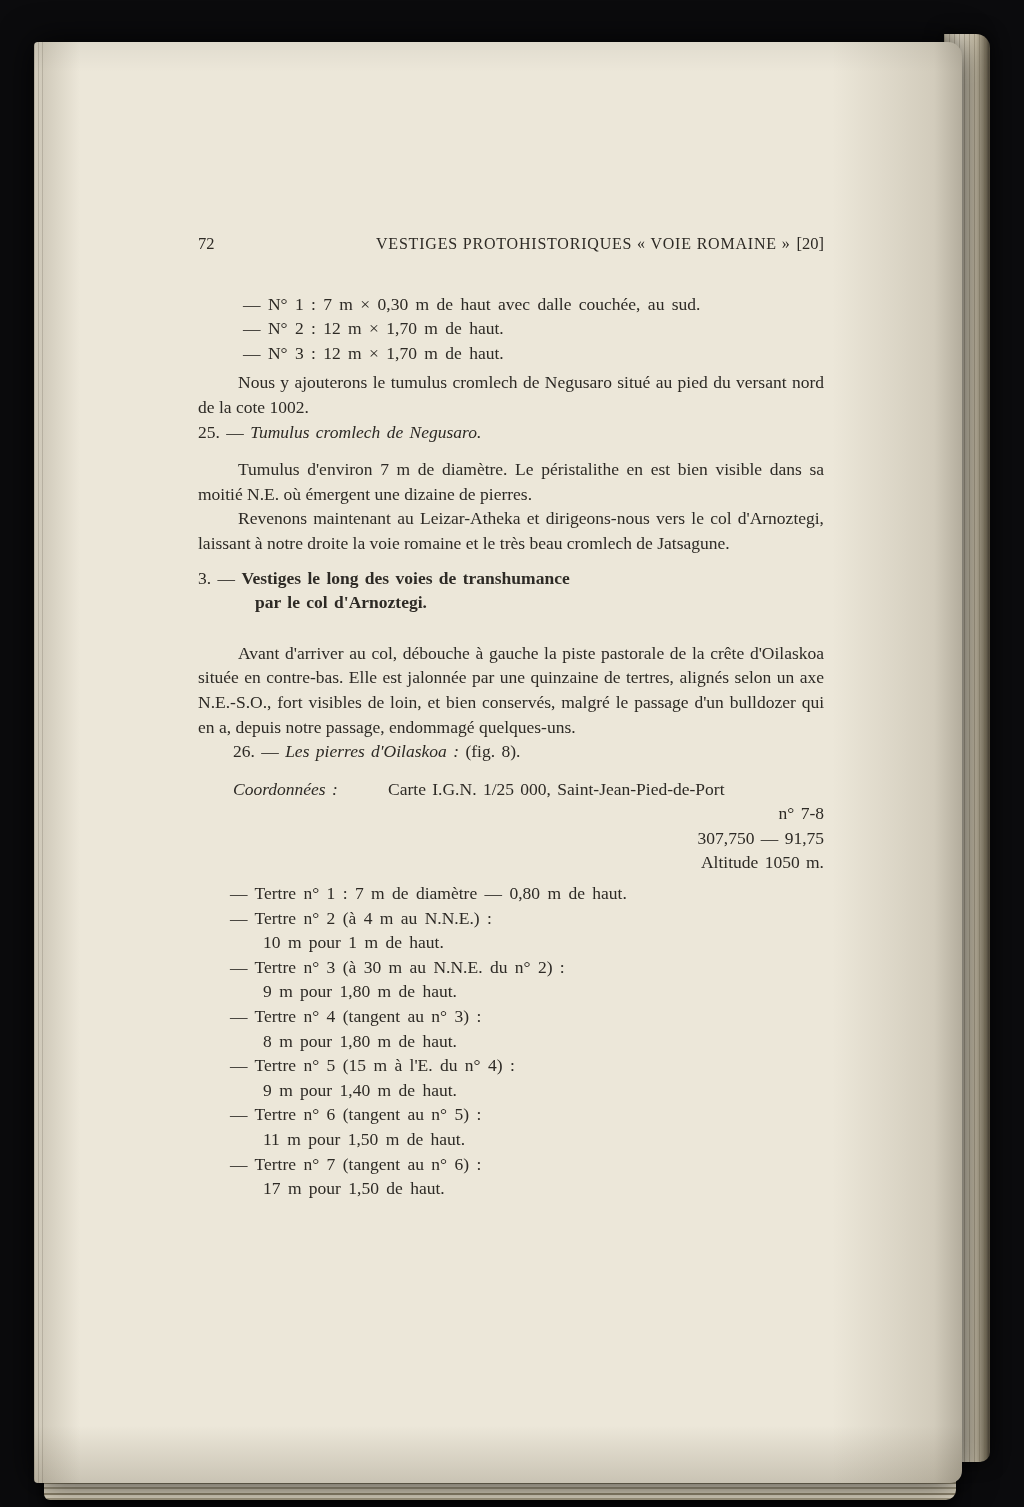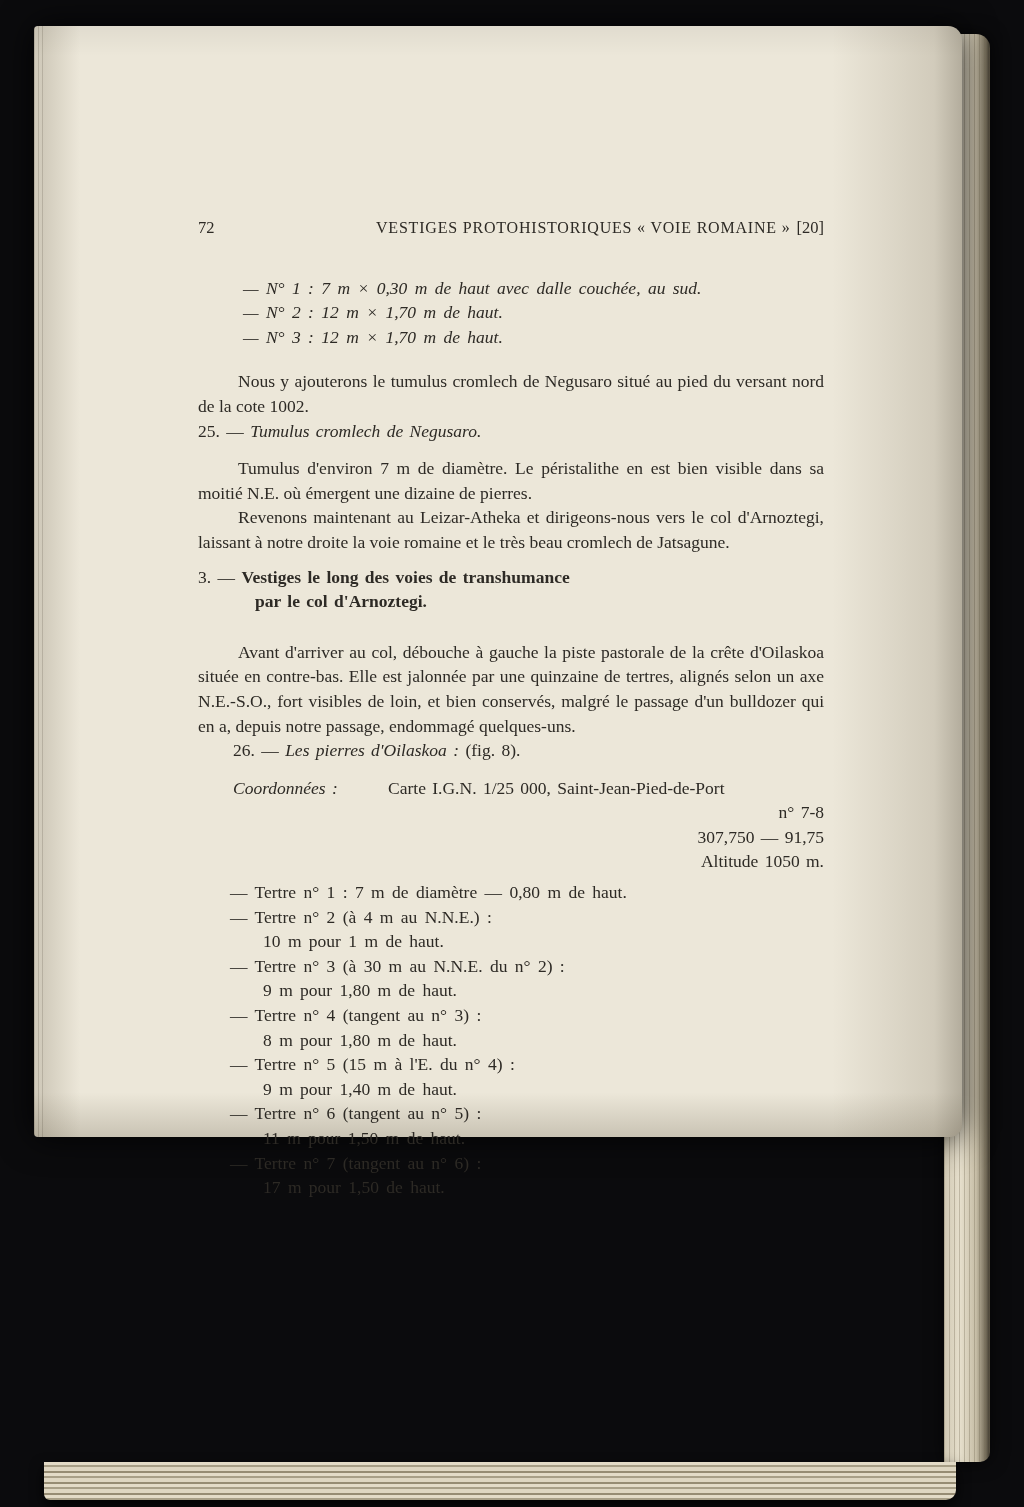--- a/index.html
+++ b/index.html
@@ -24,21 +24,21 @@
   .page-stack-bottom{
     position:absolute;left:44px;top:1462px;width:912px;height:38px;
     border-radius:0 0 10px 6px;
     background:
       repeating-linear-gradient(180deg,#e3dbc7 0 3px,#a89f87 3px 5px,#ded6c1 5px 9px,#968c73 9px 11px),
       #cfc7b2;
     box-shadow:0 6px 14px rgba(0,0,0,.8);
   }
 
   .page{
-    position:absolute;left:34px;top:26px;width:928px;height:1111px;
+    position:absolute;left:34px;top:42px;width:928px;height:1441px;
     border-radius:4px 14px 12px 4px;
     background:
       linear-gradient(90deg, rgba(103,92,70,.20) 0 10px, rgba(0,0,0,0) 46px),
       linear-gradient(90deg, rgba(0,0,0,0) 86%, rgba(116,105,82,.22) 97%, rgba(86,77,58,.38) 100%),
       linear-gradient(180deg, rgba(0,0,0,.05) 0, rgba(0,0,0,0) 30px),
       linear-gradient(180deg, rgba(0,0,0,0) 96%, rgba(97,88,68,.25) 100%),
       #ece7d9;
     box-shadow:0 0 34px rgba(0,0,0,.85);
   }
   .left-edge-lines{
@@ -59,21 +59,21 @@
     white-space:nowrap;
   }
   .pagenum{font-size:16.5px;}
   .runtitle{
     flex:1;text-align:right;
     font-size:16px;letter-spacing:.8px;
     padding-left:18px;padding-right:6px;
   }
   .secref{font-size:16.5px;}
 
-  .list1{margin-bottom:20px;word-spacing:3px;font-style:italic;}
+  .list1{margin-bottom:5px;word-spacing:3px;}
   .list1 .li{padding-left:45px;}
 
   p.para{margin:0;text-align:justify;}
   p.indent{text-indent:40px;}
   .mb16{margin-bottom:16px;}
   .mb10{margin-bottom:10px;}
   .mb30{margin-bottom:30px;}
   .mb26{margin-bottom:26px;}
 
   .it{font-style:italic;}

